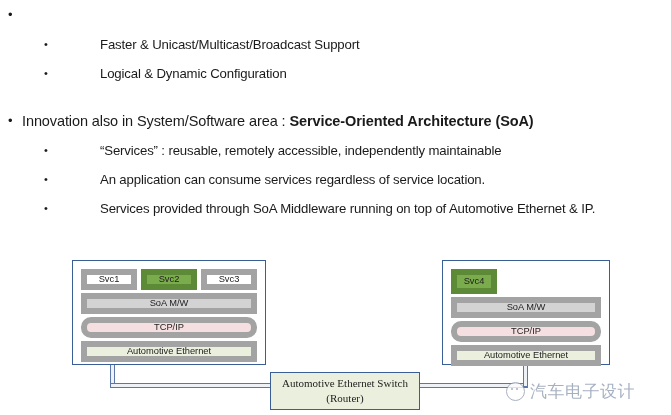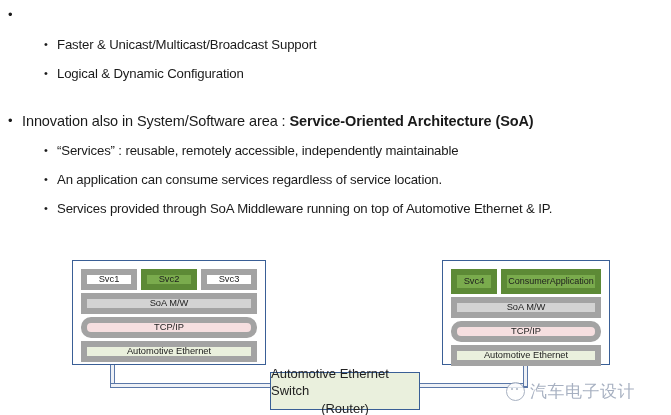--- a/index.html
+++ b/index.html
@@ -60,20 +60,21 @@
     width: 13px;
     font-size: 11px;
     line-height: 29px;
     color: #1a1a1a;
   }
   .l2 .txt {
     font-size: 13.2px;
     line-height: 29px;
     letter-spacing: -0.15px;
     white-space: nowrap;
+    margin-left: 43px;
   }
 
   .spacer-gap { height: 18px; }
 
   
   .diagram {
     position: absolute;
     left: 0;
     top: 250px;
     width: 671px;
@@ -140,23 +141,24 @@
     top: 122px;
     width: 150px;
     height: 38px;
     box-sizing: border-box;
     border: 1.3px solid #3a5f96;
     background: #eaf0dd;
     display: flex;
     flex-direction: column;
     align-items: center;
     justify-content: center;
-    font-size: 13px;
+    font-size: 11px;
     color: #222;
     line-height: 1.35;
+    font-family: Liberation Serif, serif;
   }
 
   
   .conn {
     position: absolute;
     background: #eef1f6;
     border: 1px solid #5a77a8;
     box-sizing: border-box;
   }
   
@@ -263,24 +265,20 @@
       <div class="cell gray row-full">SoA M/W</div>
       <div class="cell pink row-full">TCP/IP</div>
       <div class="cell olive row-full">Automotive Ethernet</div>
     </div>
   </div>
 
   <div class="ecu right">
     <div class="stack">
       <div class="svcrow right-row">
         <div class="cell green svc4">Svc4</div>
-        <div class="cell green consumer">
-          <span>Consumer</span>
-          <span class="cl">Application</span>
-        </div>
       </div>
       <div class="cell gray row-full">SoA M/W</div>
       <div class="cell pink row-full">TCP/IP</div>
       <div class="cell olive row-full">Automotive Ethernet</div>
     </div>
   </div>
 
   <div class="switchbox">
     <span>Automotive Ethernet Switch</span>
     <span>(Router)</span>

